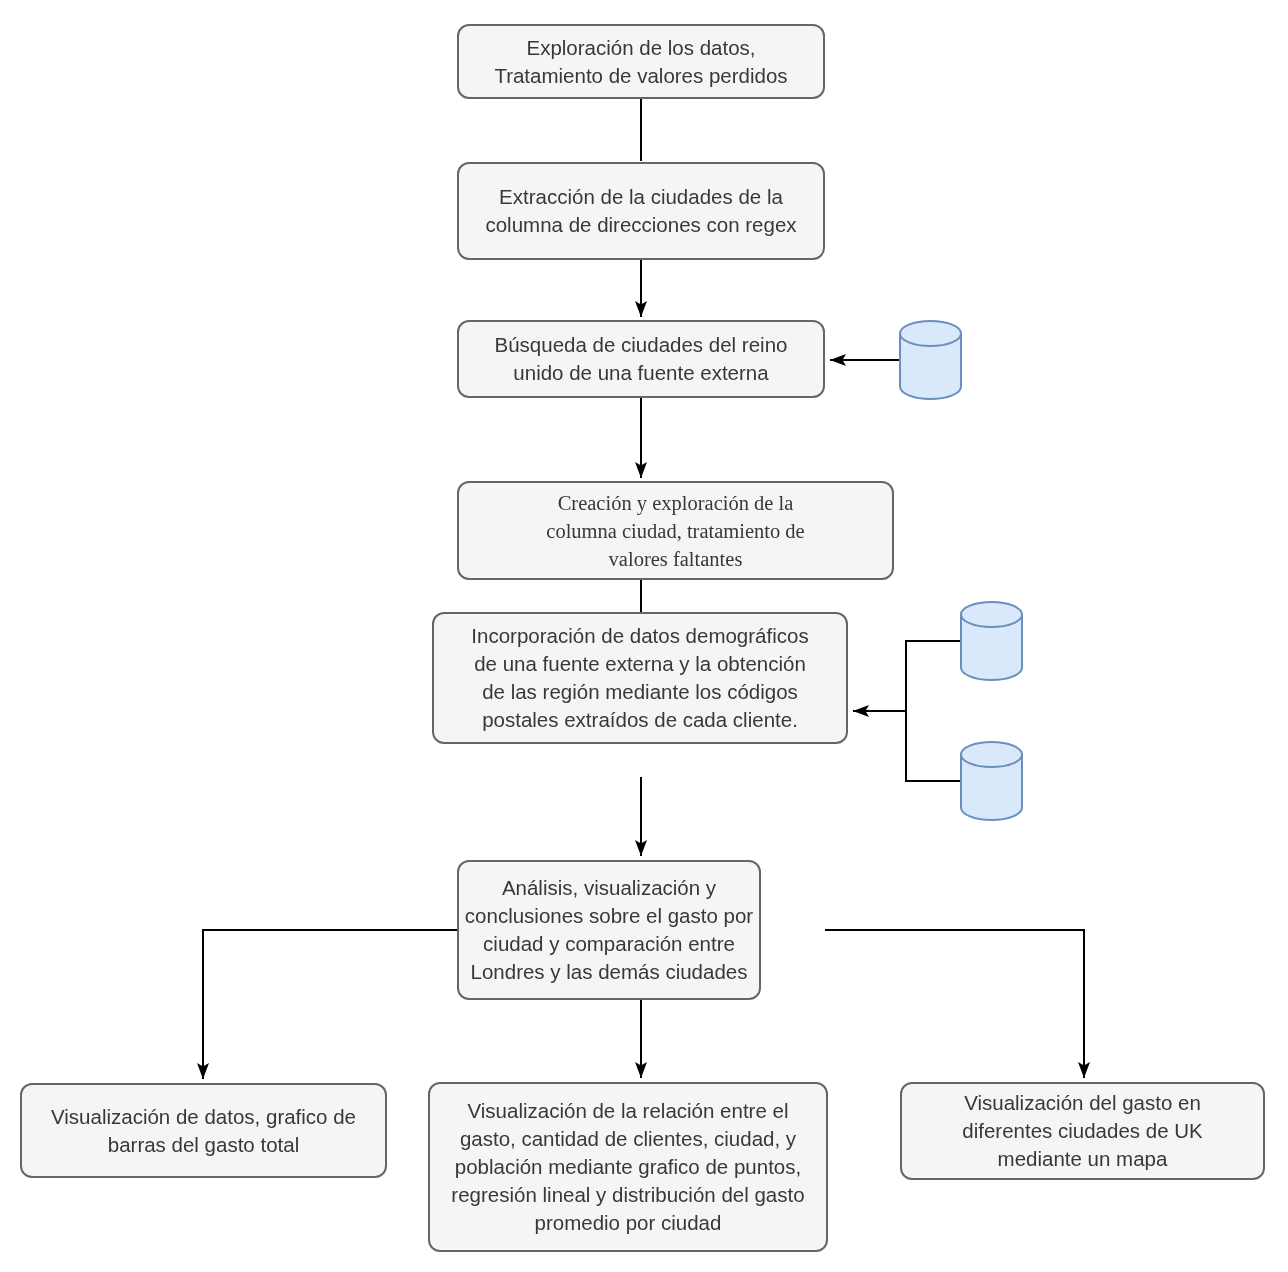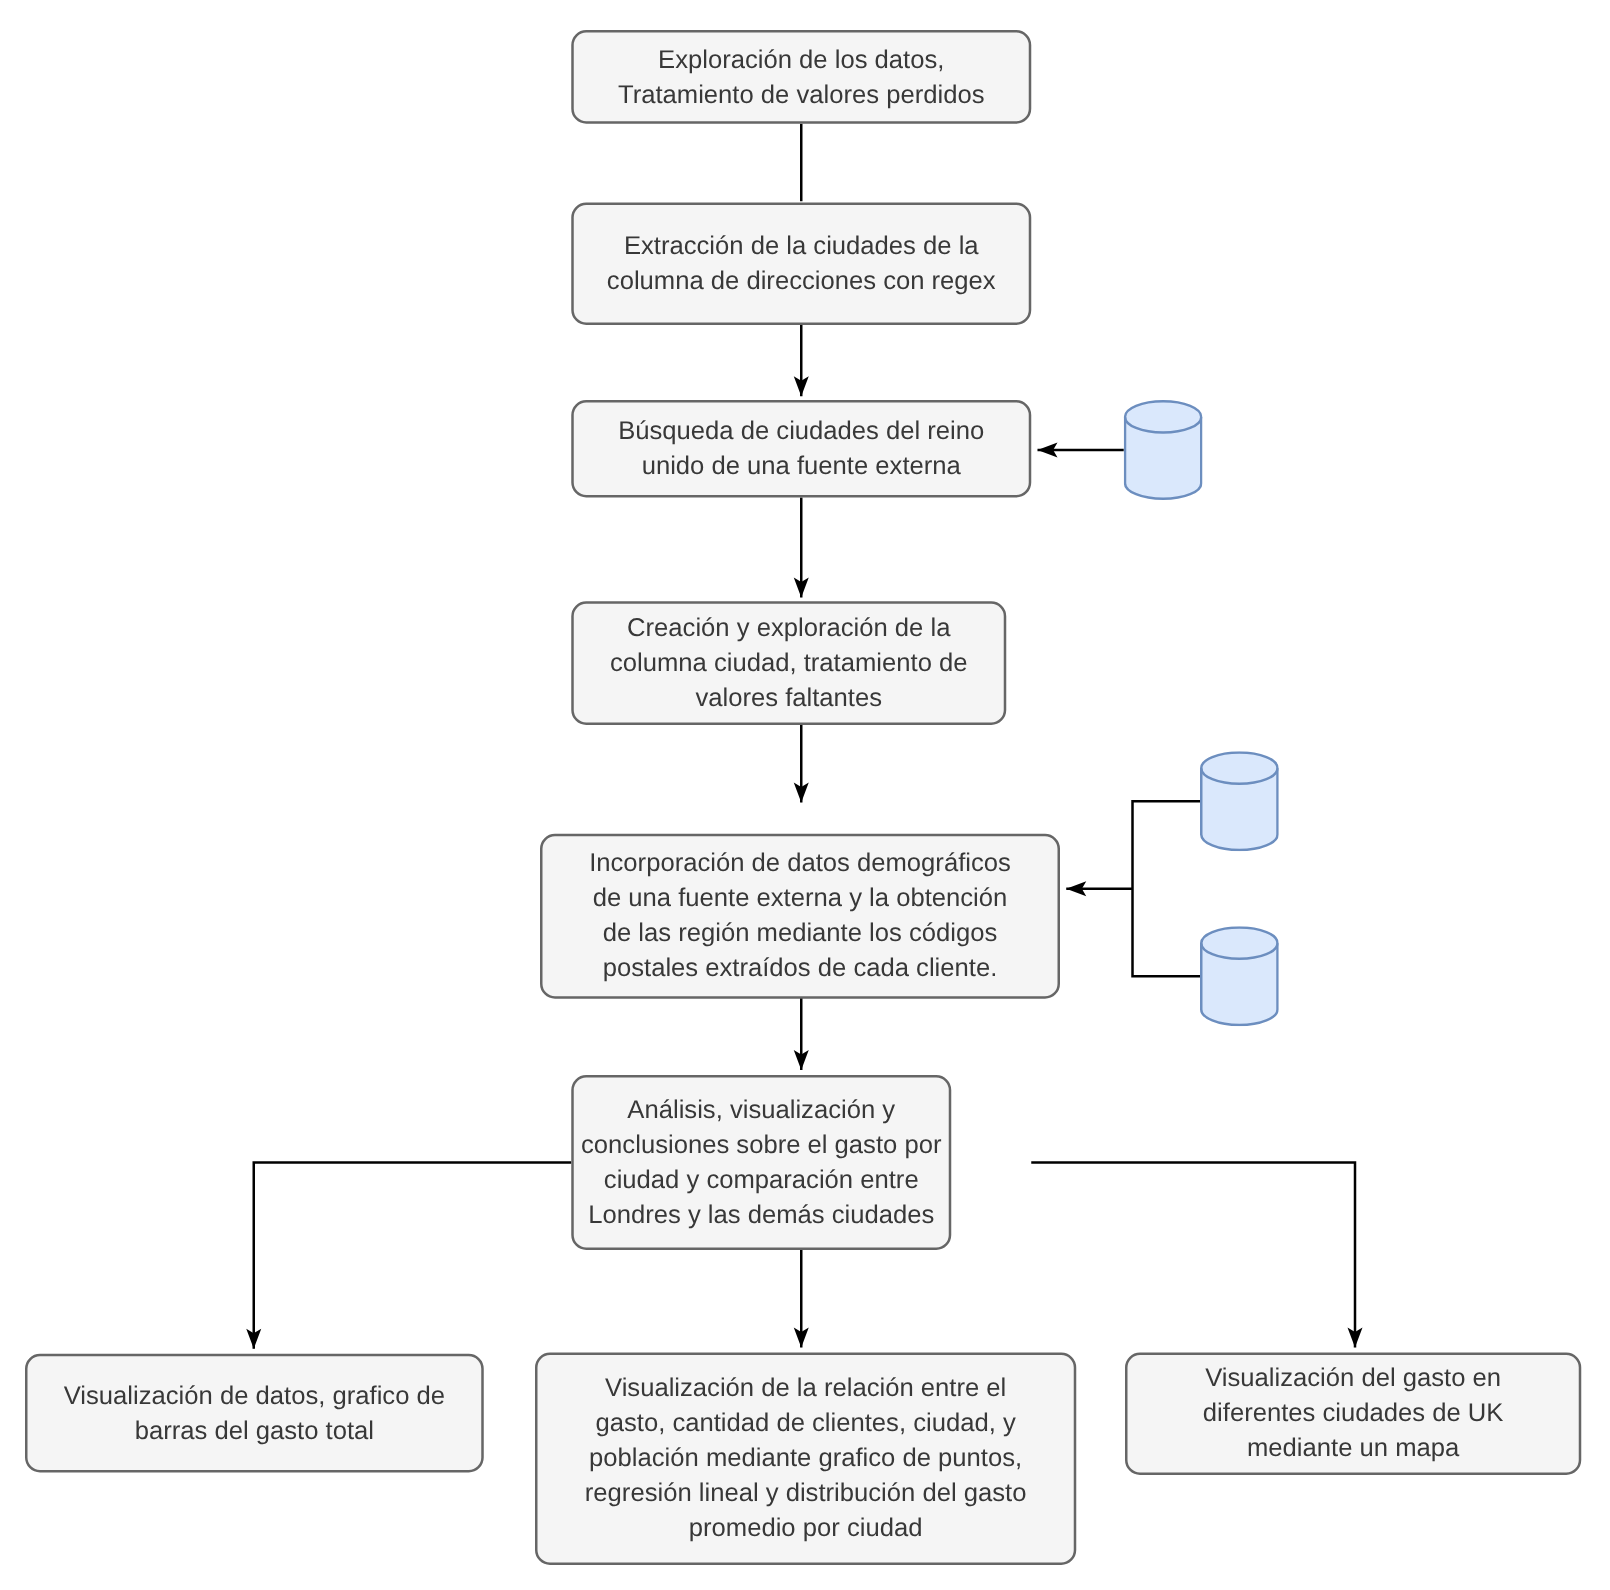--- a/index.html
+++ b/index.html
@@ -95,46 +95,46 @@
   <div class="node" style="left:457px; top:162px; width:368px; height:98px;">
     <span class="node-text">Extracción de la ciudades de la
 columna de direcciones con regex</span>
   </div>
 
   <div class="node" style="left:457px; top:320px; width:368px; height:78px;">
     <span class="node-text">Búsqueda de ciudades del reino
 unido de una fuente externa</span>
   </div>
 
-  <div class="node" style="left:457px; top:481px; width:348px; height:99px;">
+  <div class="node" style="left:457px; top:481px; width:437px; height:99px;font-family:Liberation Serif, serif;">
     <span class="node-text">Creación y exploración de la
 columna ciudad, tratamiento de
 valores faltantes</span>
   </div>
 
-  <div class="node" style="left:432px; top:667px; width:416px; height:132px;">
+  <div class="node" style="left:432px; top:612px; width:416px; height:132px;">
     <span class="node-text">Incorporación de datos demográficos
 de una fuente externa y la obtención
 de las región mediante los códigos
 postales extraídos de cada cliente.</span>
   </div>
 
   <div class="node" style="left:457px; top:860px; width:304px; height:140px;">
     <span class="node-text">Análisis, visualización y
 conclusiones sobre el gasto por
 ciudad y comparación entre
 Londres y las demás ciudades</span>
   </div>
 
   <div class="node" style="left:20px; top:1083px; width:367px; height:95px;">
     <span class="node-text">Visualización de datos, grafico de
 barras del gasto total</span>
   </div>
 
-  <div class="node" style="left:428px; top:1082px; width:433px; height:170px;">
+  <div class="node" style="left:428px; top:1082px; width:400px; height:170px;">
     <span class="node-text">Visualización de la relación entre el
 gasto, cantidad de clientes, ciudad, y
 población mediante grafico de puntos,
 regresión lineal y distribución del gasto
 promedio por ciudad</span>
   </div>
 
   <div class="node" style="left:900px; top:1082px; width:365px; height:98px;">
     <span class="node-text">Visualización del gasto en
 diferentes ciudades de UK

